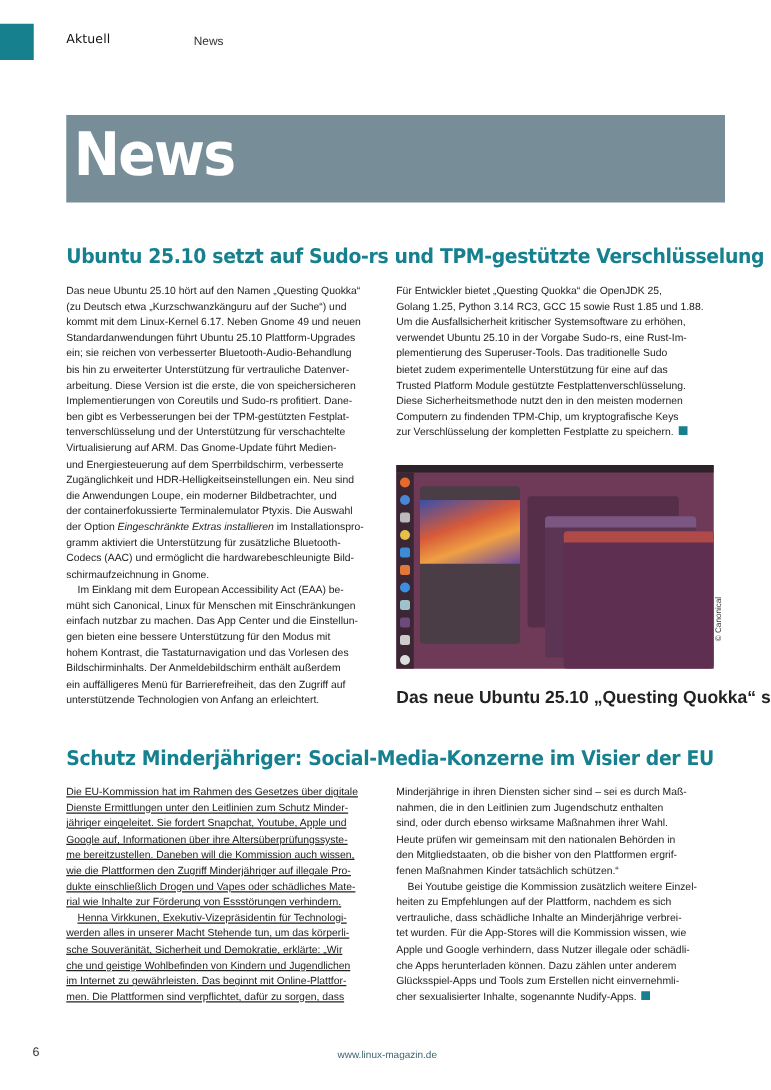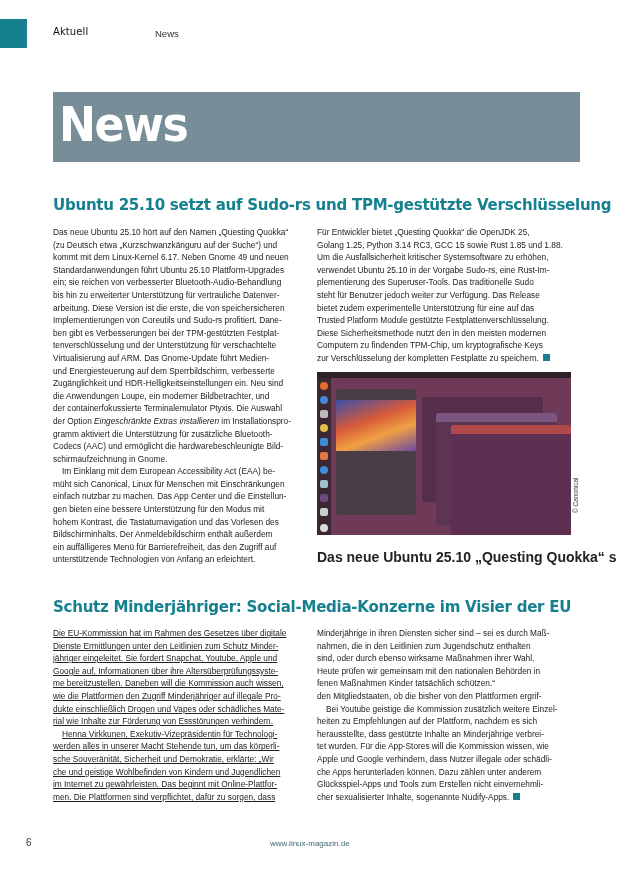--- a/index.html
+++ b/index.html
@@ -86,21 +86,20 @@
   </p>
 </div>
 
 <div class="col c2">
   <p>
     <span class="line">Für Entwickler bietet „Questing Quokka“ die OpenJDK 25,</span>
     <span class="line">Golang 1.25, Python 3.14 RC3, GCC 15 sowie Rust 1.85 und 1.88.</span>
     <span class="line">Um die Ausfallsicherheit kritischer Systemsoftware zu erhöhen,</span>
     <span class="line">verwendet Ubuntu 25.10 in der Vorgabe Sudo-rs, eine Rust-Im-</span>
     <span class="line">plementierung des Superuser-Tools. Das traditionelle Sudo</span>
-    <span class="line">steht für Benutzer jedoch weiter zur Verfügung. Das Release</span>
     <span class="line">bietet zudem experimentelle Unterstützung für eine auf das</span>
     <span class="line">Trusted Platform Module gestützte Festplattenverschlüsselung.</span>
     <span class="line">Diese Sicherheitsmethode nutzt den in den meisten modernen</span>
     <span class="line">Computern zu findenden TPM-Chip, um kryptografische Keys</span>
     <span class="line"><span>zur Verschlüsselung der kompletten Festplatte zu speichern.</span><span class="end-mark"></span></span>
   </p>
 </div>
 
 <div class="screenshot">
   <div class="ss-topbar"></div>
@@ -152,27 +151,27 @@
     <span class="line">men. Die Plattformen sind verpflichtet, dafür zu sorgen, dass</span>
   </p>
 </div>
 
 <div class="col c4">
   <p>
     <span class="line">Minderjährige in ihren Diensten sicher sind – sei es durch Maß-</span>
     <span class="line">nahmen, die in den Leitlinien zum Jugendschutz enthalten</span>
     <span class="line">sind, oder durch ebenso wirksame Maßnahmen ihrer Wahl.</span>
     <span class="line">Heute prüfen wir gemeinsam mit den nationalen Behörden in</span>
+    <span class="line">den Mitgliedstaaten, ob die bisher von den Plattformen ergrif-</span>
     <span class="line">fenen Maßnahmen Kinder tatsächlich schützen.“</span>
-    <span class="line">den Mitgliedstaaten, ob die bisher von den Plattformen ergrif-</span>
   </p>
   <p>
     <span class="line" style="padding-left:9px">Bei Youtube geistige die Kommission zusätzlich weitere Einzel-</span>
     <span class="line">heiten zu Empfehlungen auf der Plattform, nachdem es sich</span>
-    <span class="line">herausstellte, dass gestützte Inhalte an Minderjährige verbrei-</span>
+    <span class="line">vertrauliche, dass schädliche Inhalte an Minderjährige verbrei-</span>
     <span class="line">tet wurden. Für die App-Stores will die Kommission wissen, wie</span>
     <span class="line">Apple und Google verhindern, dass Nutzer illegale oder schädli-</span>
     <span class="line">che Apps herunterladen können. Dazu zählen unter anderem</span>
     <span class="line">Glücksspiel-Apps und Tools zum Erstellen nicht einvernehmli-</span>
     <span class="line"><span>cher sexualisierter Inhalte, sogenannte Nudify-Apps.</span><span class="end-mark"></span></span>
   </p>
 </div>
 
 <div class="footer-page">6</div>
 <div class="footer-url">www.linux-magazin.de</div>

